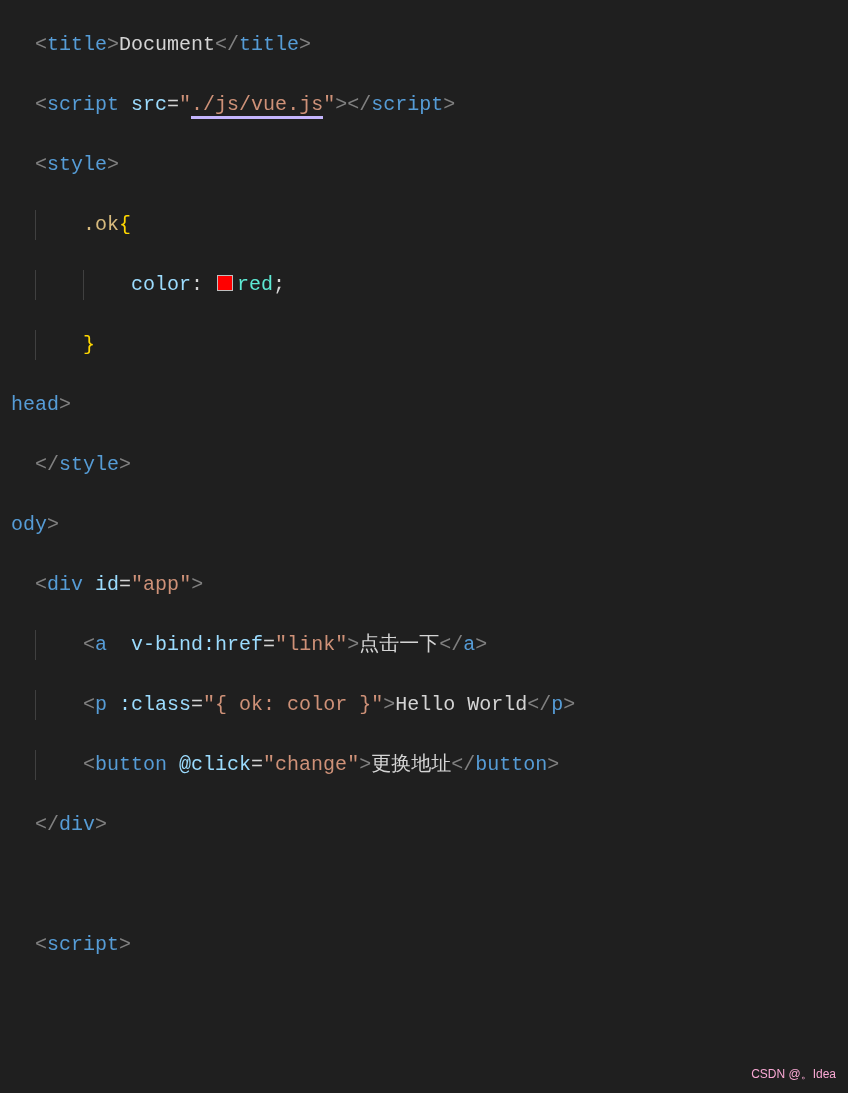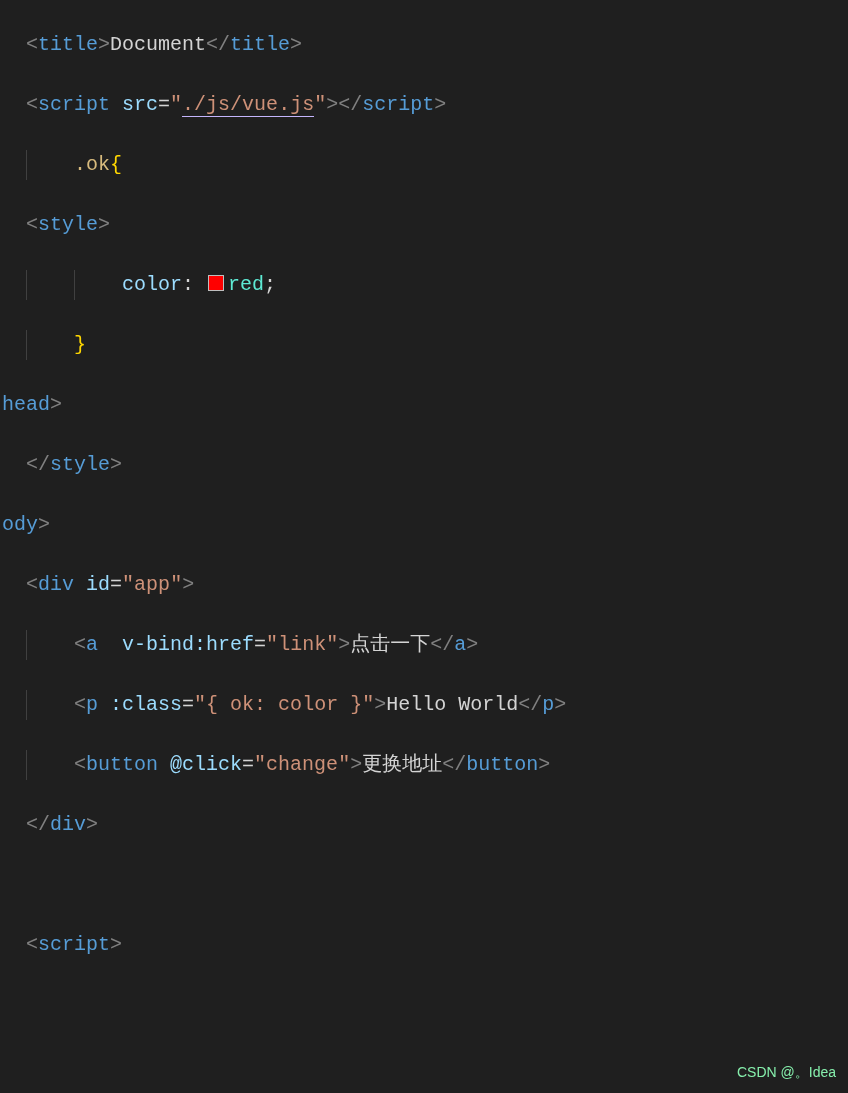--- a/index.html
+++ b/index.html
@@ -1,51 +1,51 @@
 <!DOCTYPE html>
 <html><head>
 <meta charset="utf-8">
 <style>
   html,body{margin:0;padding:0;background:#1f1f1f;color:#d4d4d4;
     font-family:Consolas,"Courier New",monospace;font-size:20px;
     line-height:1.5;-webkit-font-smoothing:antialiased}
-  .editor{padding:0 0 8px 2px;white-space:pre;position:relative;
+  .editor{padding:0 0 8px 11px;white-space:pre;position:relative;
     width:848px;height:1093px;overflow:hidden;box-sizing:border-box}
 
   .tag{color:#808080}        
   .el{color:#569cd6}         
   .attr{color:#9cdcfe}       
   .str{color:#ce9178}        
   .sel{color:#d7ba7d}        
   .val{color:#5eead4}
   .txt{color:#d4d4d4}
   .op{color:#d4d4d4}
   .pun{color:#d4d4d4}
   .br1{color:#ffd700}
 
   .swatch{display:inline-block;width:14px;height:14px;background:#ff0000;
     border:1px solid #bebebe;vertical-align:-1px;margin:0 4px 0 2px}
-  .ul{border-bottom:1px solid #c4b5fd}
+  .ul{border-bottom:3px solid #c4b5fd}
 
   
   .g{display:inline-block;border-left:1px solid #404040;box-sizing:border-box}
   .i1{width:48px}   
   .i2{width:48px}
 
-  .watermark{position:absolute;right:12px;bottom:10px;font-size:14px;
-    color:#86efac;font-family:Arial,sans-serif}
+  .watermark{position:absolute;right:12px;bottom:10px;font-size:12px;
+    color:#f9a8d4;font-family:Arial,sans-serif}
 </style>
 </head>
 <body>
 
 <div class="editor">
 <div>  <span class="tag">&lt;</span><span class="el">title</span><span class="tag">&gt;</span><span class="txt">Document</span><span class="tag">&lt;/</span><span class="el">title</span><span class="tag">&gt;</span></div>
 <div>  <span class="tag">&lt;</span><span class="el">script</span> <span class="attr">src</span><span class="op">=</span><span class="str">"</span><span class="str ul">./js/vue.js</span><span class="str">"</span><span class="tag">&gt;&lt;/</span><span class="el">script</span><span class="tag">&gt;</span></div>
+<div>  <span class="tag">&lt;</span><span class="el">style</span><span class="tag">&gt;</span></div>
 <div>  <span class="g i1"> </span><span class="sel">.ok</span><span class="br1">{</span></div>
-<div>  <span class="tag">&lt;</span><span class="el">style</span><span class="tag">&gt;</span></div>
 <div>  <span class="g i1"> </span><span class="g i2"> </span><span class="attr">color</span><span class="pun">: </span><span class="swatch"></span><span class="val">red</span><span class="pun">;</span></div>
 <div>  <span class="g i1"> </span><span class="br1">}</span></div>
 <div><span class="el">head</span><span class="tag">&gt;</span></div>
 <div>  <span class="tag">&lt;/</span><span class="el">style</span><span class="tag">&gt;</span></div>
 <div><span class="el">ody</span><span class="tag">&gt;</span></div>
 <div>  <span class="tag">&lt;</span><span class="el">div</span> <span class="attr">id</span><span class="op">=</span><span class="str">"</span><span class="str">app</span><span class="str">"</span><span class="tag">&gt;</span></div>
 <div>  <span class="g i1"> </span><span class="tag">&lt;</span><span class="el">a</span>  <span class="attr">v-bind:href</span><span class="op">=</span><span class="str">"</span><span class="str">link</span><span class="str">"</span><span class="tag">&gt;</span><span class="txt">点击一下</span><span class="tag">&lt;/</span><span class="el">a</span><span class="tag">&gt;</span></div>
 <div>  <span class="g i1"> </span><span class="tag">&lt;</span><span class="el">p</span> <span class="attr">:class</span><span class="op">=</span><span class="str">"</span><span class="str">{ ok: color }</span><span class="str">"</span><span class="tag">&gt;</span><span class="txt">Hello World</span><span class="tag">&lt;/</span><span class="el">p</span><span class="tag">&gt;</span></div>
 <div>  <span class="g i1"> </span><span class="tag">&lt;</span><span class="el">button</span> <span class="attr">@click</span><span class="op">=</span><span class="str">"</span><span class="str">change</span><span class="str">"</span><span class="tag">&gt;</span><span class="txt">更换地址</span><span class="tag">&lt;/</span><span class="el">button</span><span class="tag">&gt;</span></div>
 <div>  <span class="tag">&lt;/</span><span class="el">div</span><span class="tag">&gt;</span></div>

